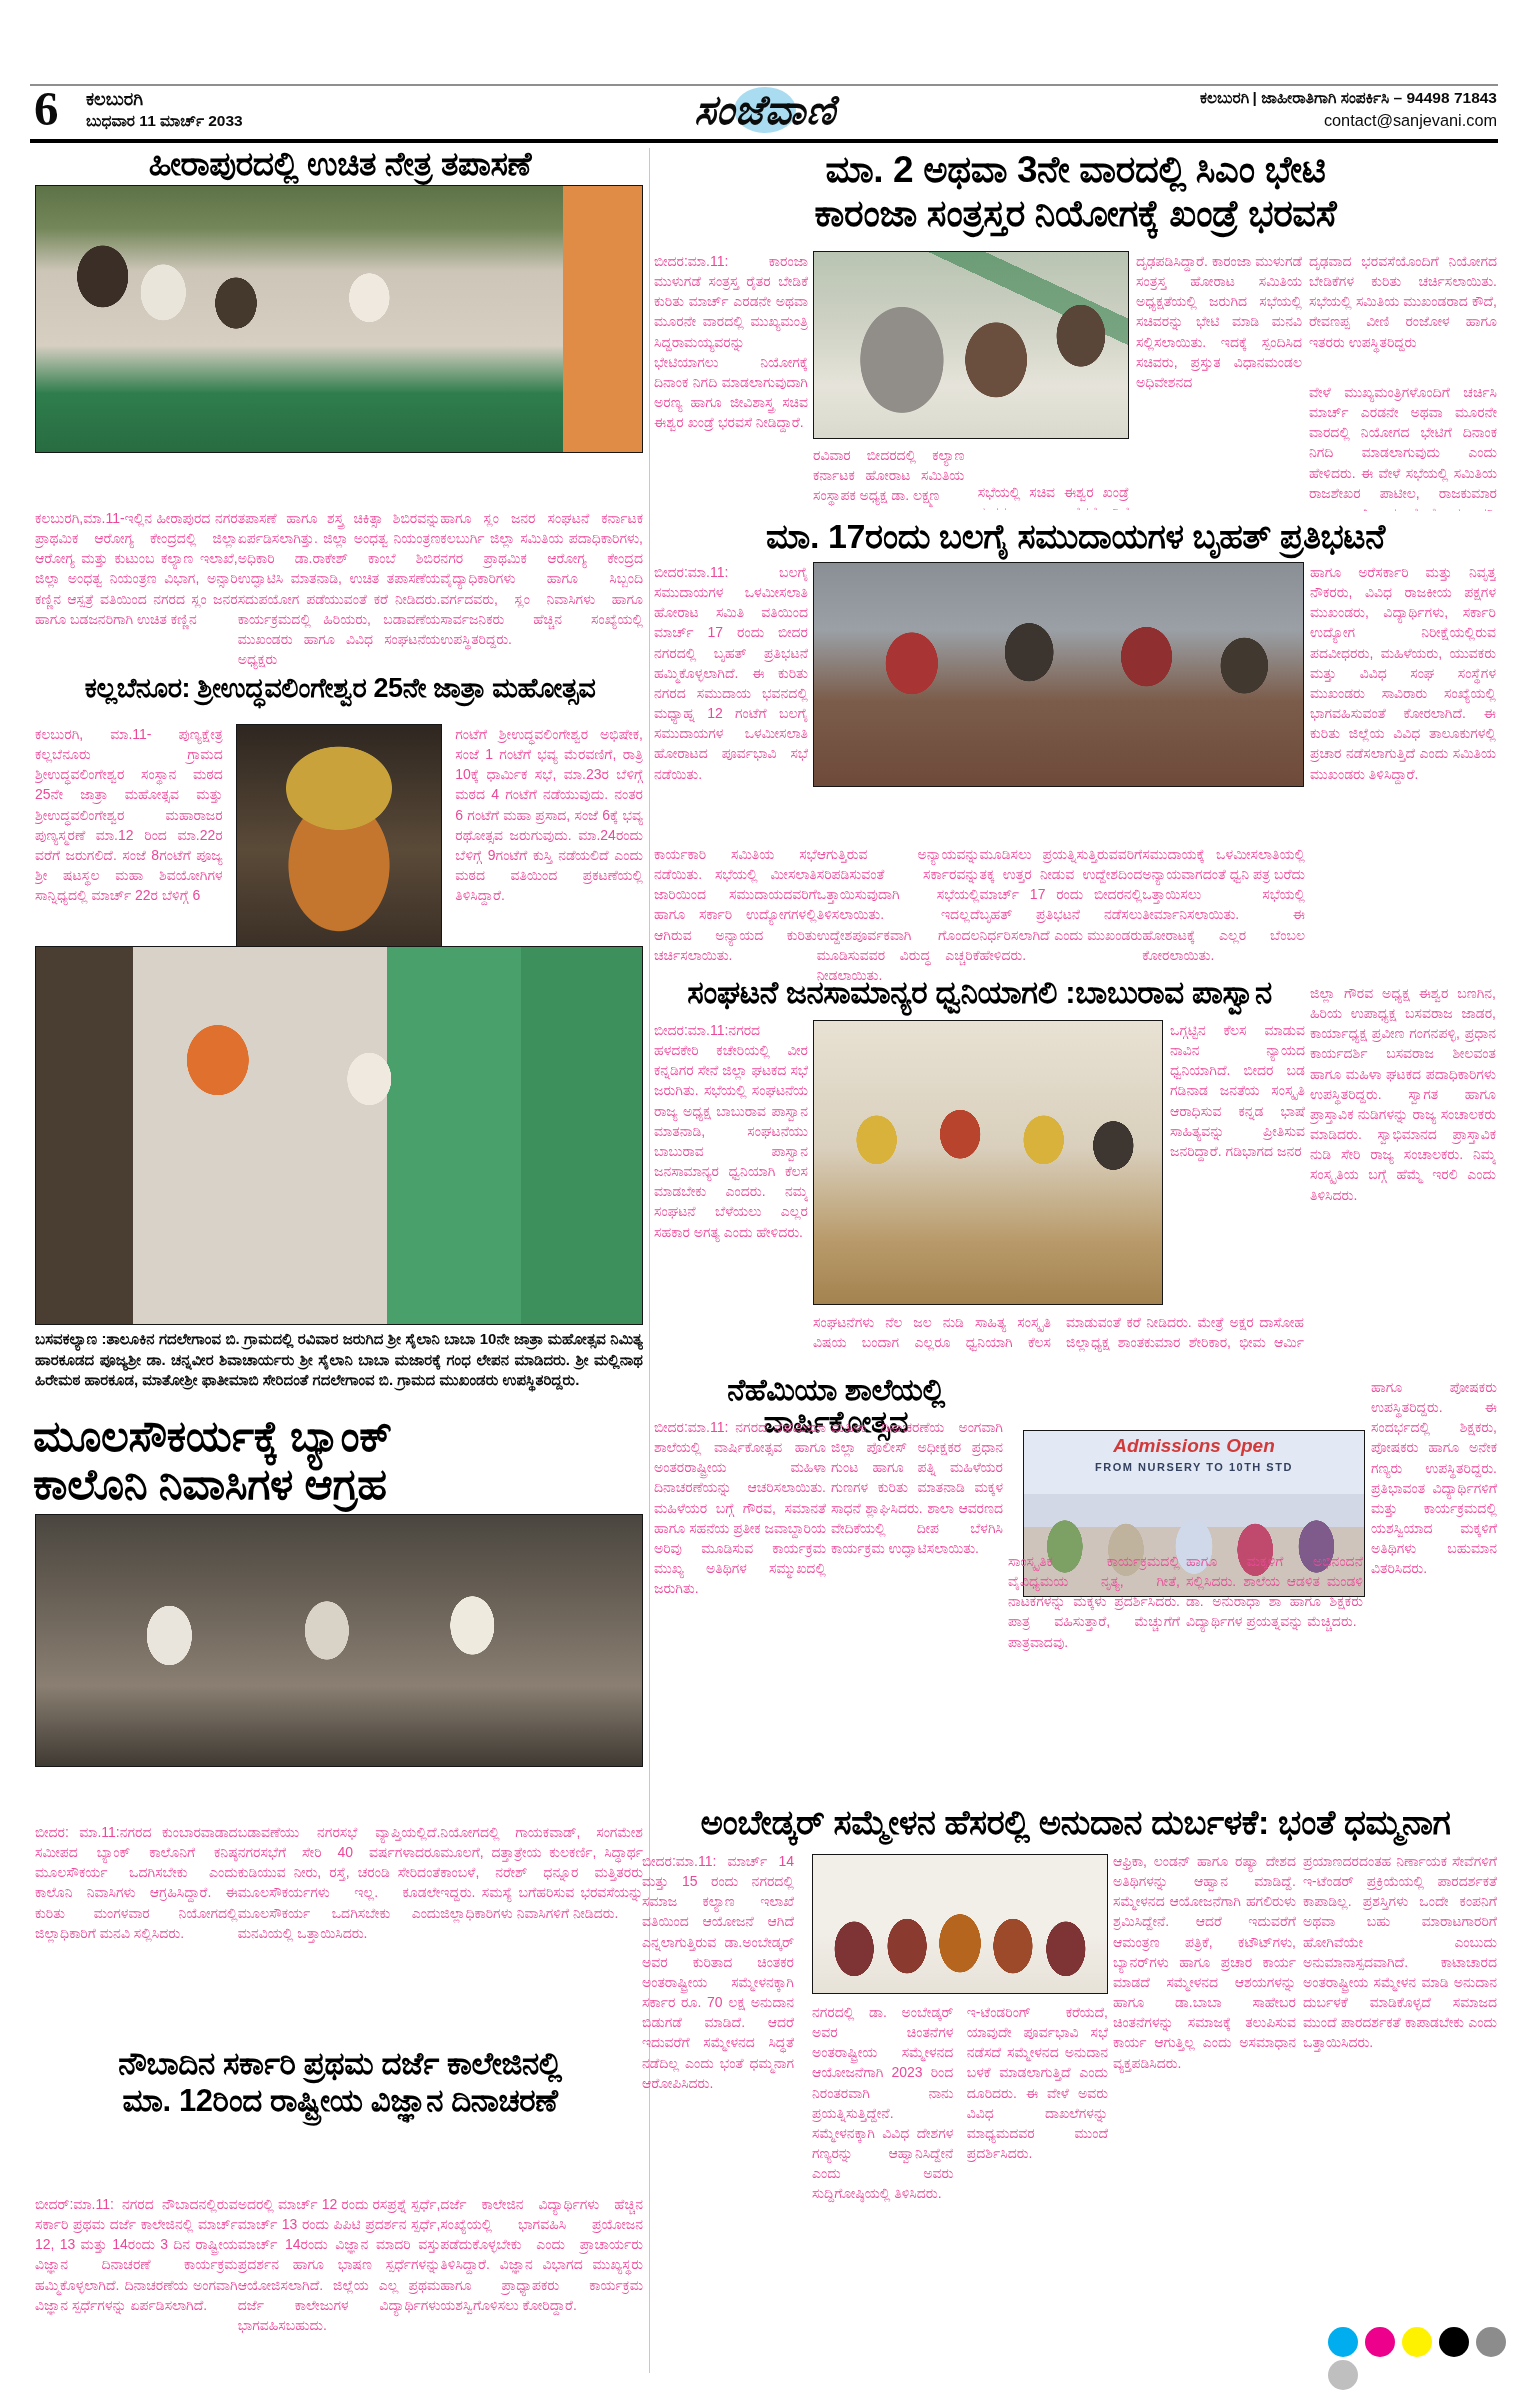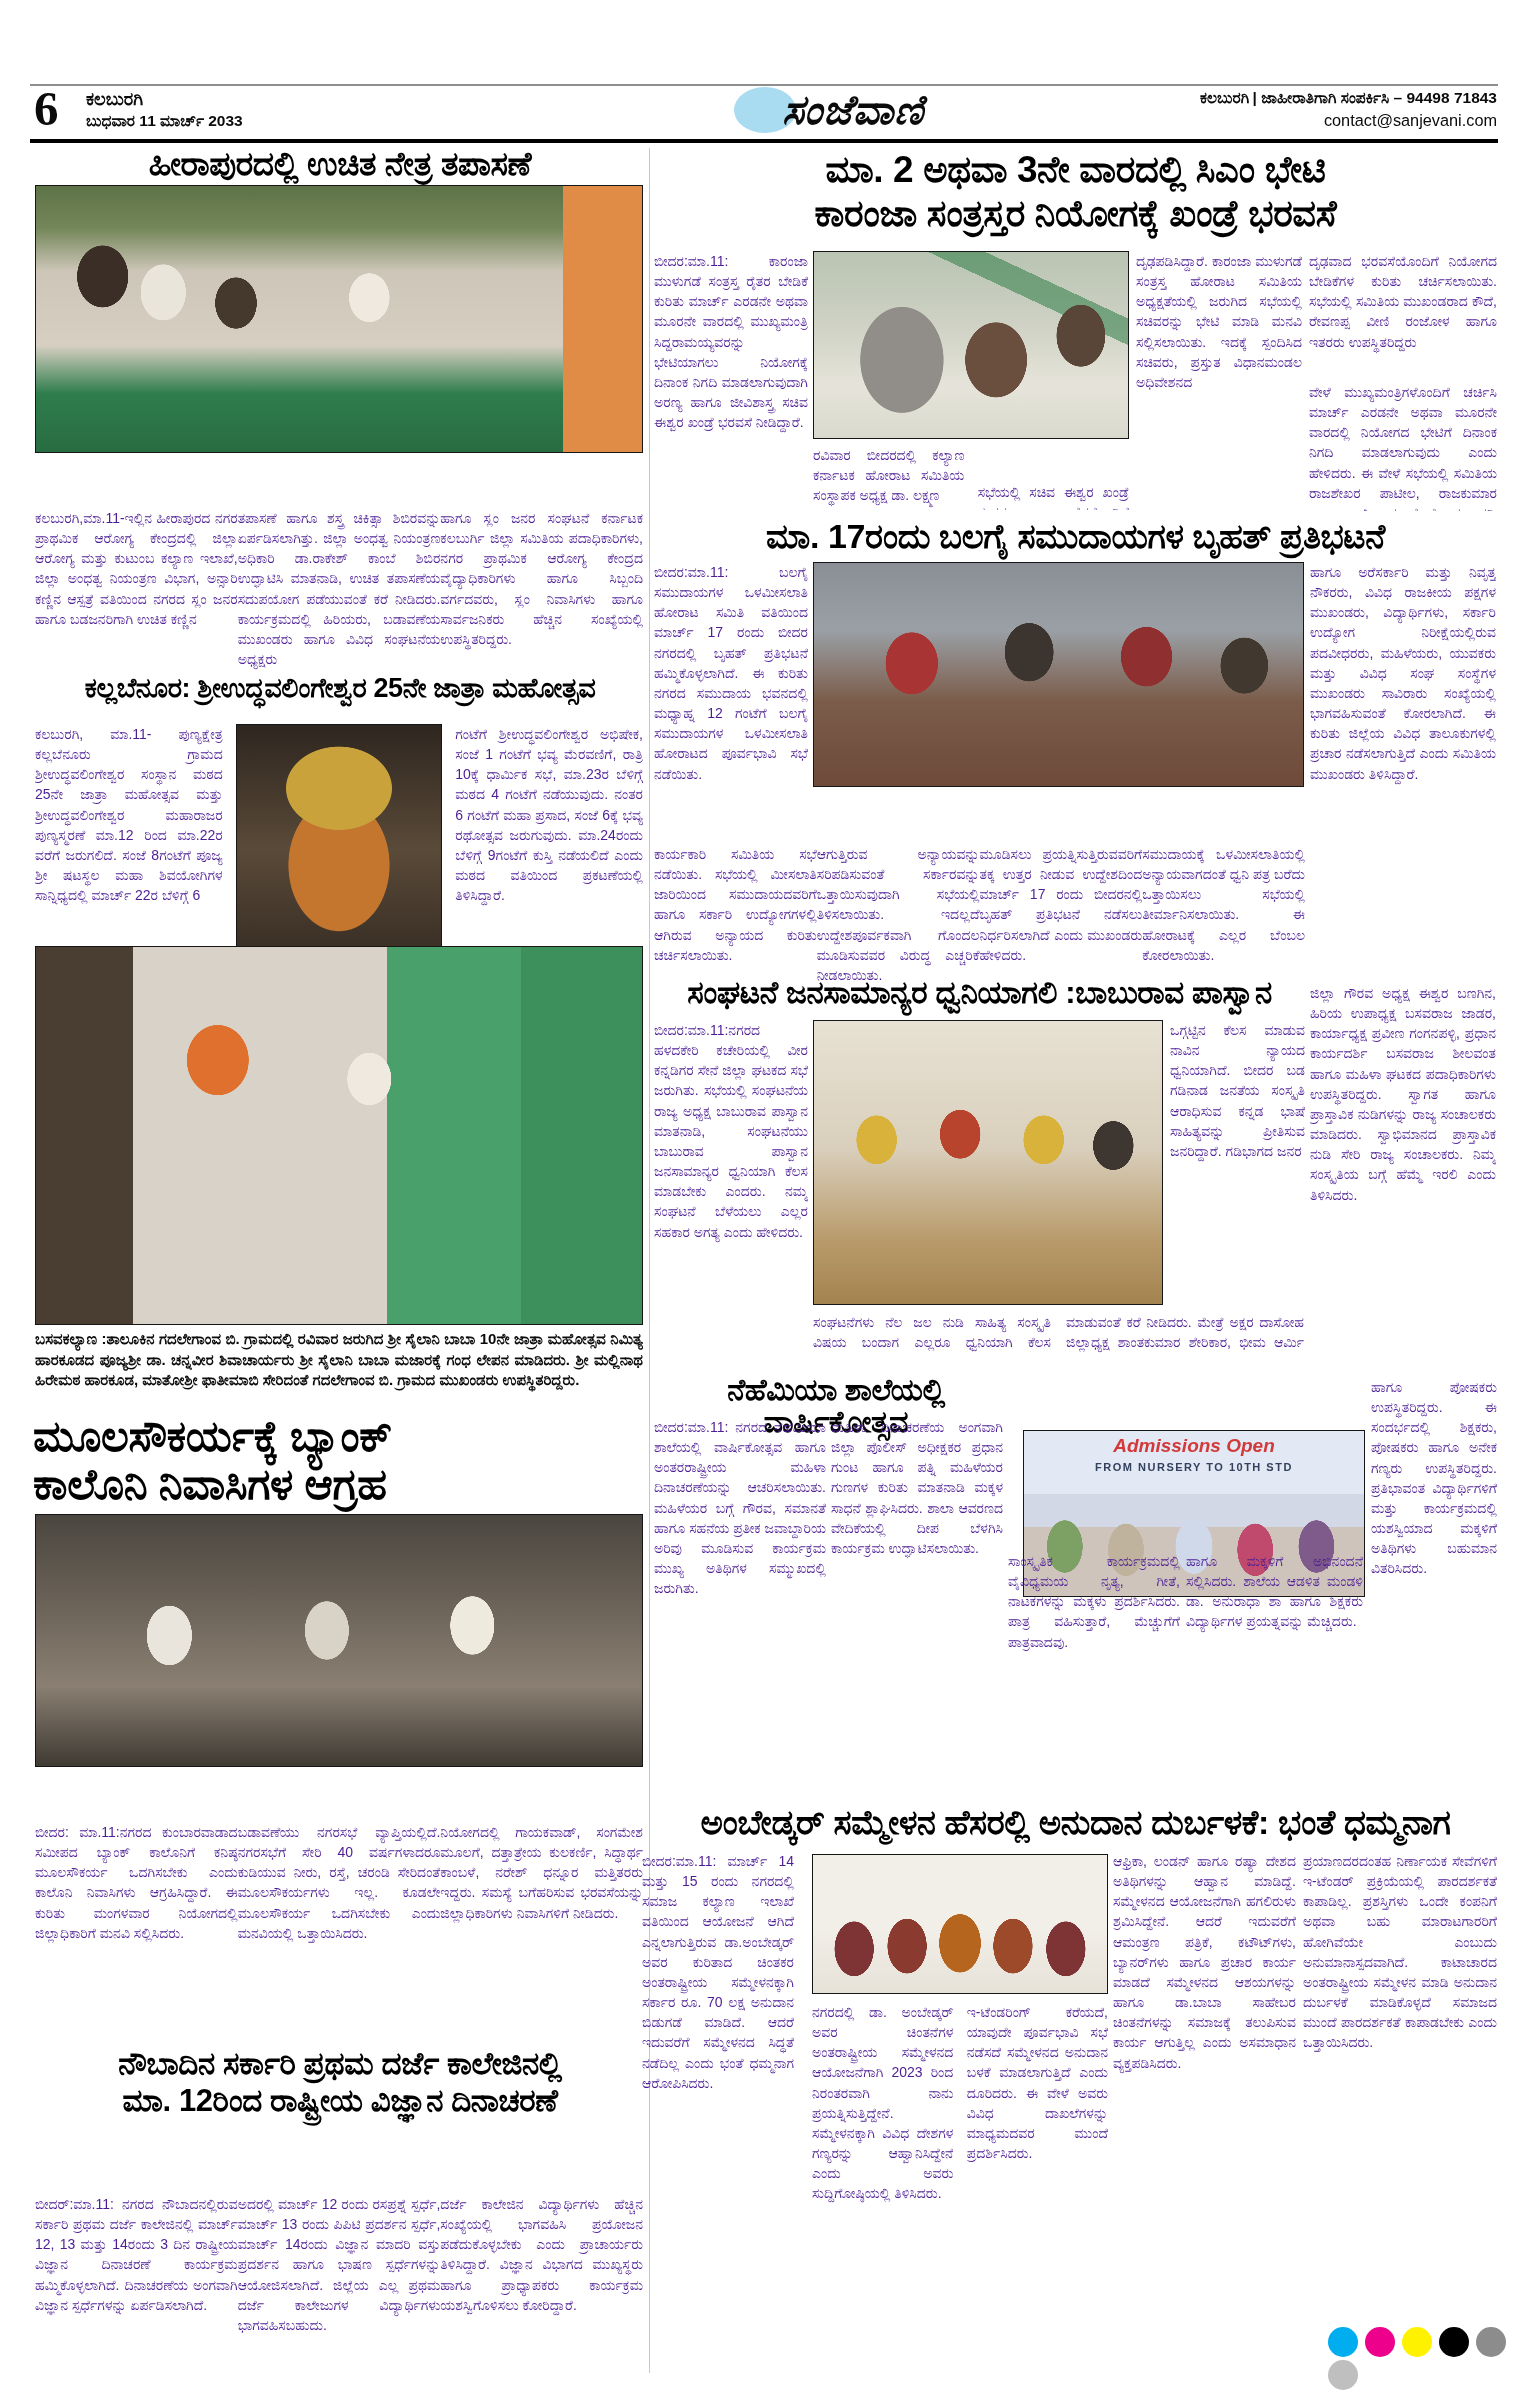--- a/index.html
+++ b/index.html
@@ -2,29 +2,29 @@
 <html style="font-size:12px"><head>
 <meta charset="utf-8">
 <style>
   html,body{margin:0;padding:0;background:#e9e9e9;}
   #pg{position:relative;width:1528px;height:2401px;background:#ffffff;
       font-family:"Liberation Sans",sans-serif;color:#0b0b0b;overflow:hidden;}
   .abs{position:absolute;}
   .rule{background:#000;}
   .h{font-weight:900;color:#000;letter-spacing:-0.4px;line-height:1.08;}
   .hc{text-align:center;}
-  .bt{font-size:14px;line-height:1.44;text-align:justify;color:#4c1d95;overflow:hidden;}
+  .bt{font-size:14px;line-height:1.44;text-align:justify;color:#ec4899;overflow:hidden;}
   .cap{font-size:15px;line-height:1.38;font-weight:600;text-align:justify;overflow:hidden;}
   .cols{display:flex;margin-top:48px;}
   .cols>div{flex:1;overflow:hidden;}
   .ph{border:1.5px solid #161616;box-sizing:border-box;}
   .vline{background:#c8c8c8;}
   
   .mast{font-weight:900;font-style:italic;font-size:41px;letter-spacing:0.7px;
-        text-align:right;position:relative;line-height:52px;}
+        text-align:center;position:relative;line-height:52px;}
   .mast .txt{position:relative;z-index:1;}
   .mast .oval{position:absolute;left:50%;top:50%;transform:translate(-50%,-52%);
         width:62px;height:46px;border-radius:50%;background:#a9dcf0;z-index:0;}
   .hdr-small{font-size:15.5px;font-weight:700;}
   .pg-num{font-family:"Liberation Serif",serif;font-size:49px;font-weight:700;line-height:44px;}
   
   .ph-eye{background:
     radial-gradient(43px 52px at 11% 34%, #3a2e26 0 59%, rgba(0,0,0,0) 60%),
     radial-gradient(38px 47px at 21% 40%, #e9e5da 0 59%, rgba(0,0,0,0) 60%),
     radial-gradient(35px 43px at 33% 44%, #45382c 0 59%, rgba(0,0,0,0) 60%),

